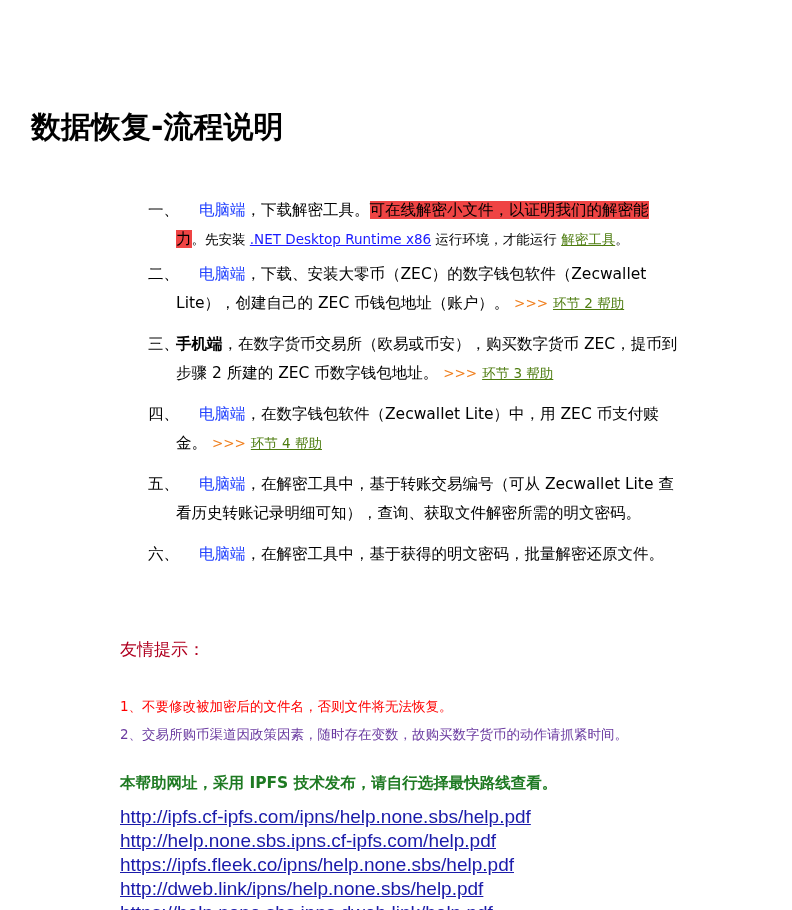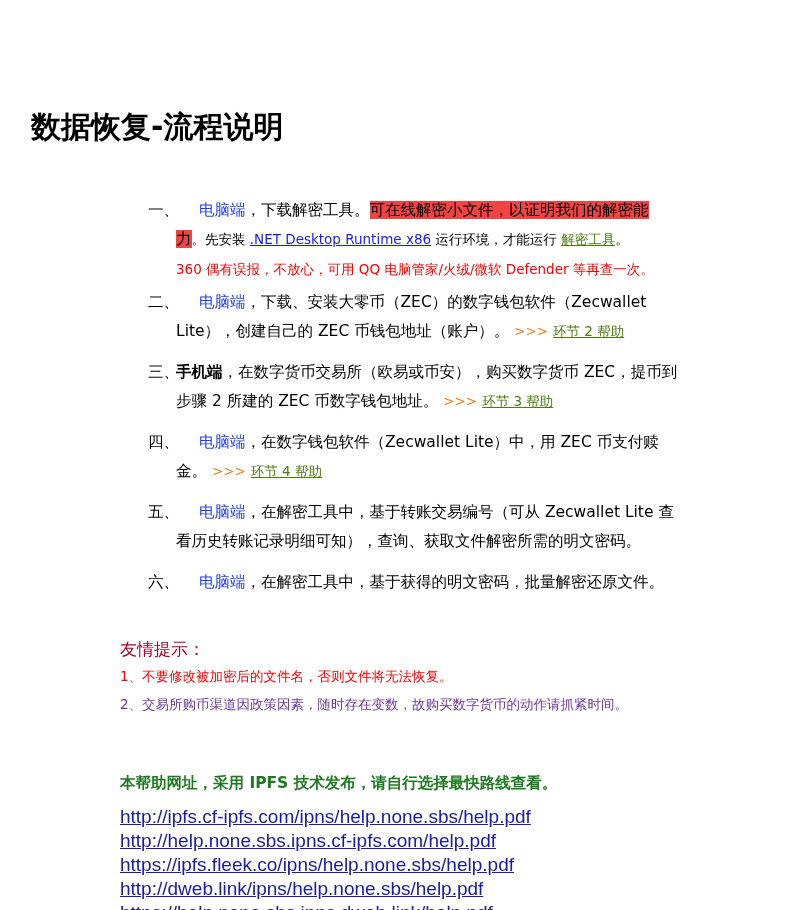--- a/index.html
+++ b/index.html
@@ -74,21 +74,21 @@
       position: absolute;
       left: 120px;
       top: 638px;
       font-size: 17px;
       font-weight: normal;
       color: #b00020;
     }
     .tips {
       position: absolute;
       left: 120px;
-      top: 662px;
+      top: 692px;
       width: 560px;
     }
     .tip {
       font-size: 13.5px;
       line-height: 28px;
     }
     .tip.red { color: #ff0000; }
     .tip.purple { color: #6a3aa0; }
     .tip .tip-link {
       color: #6a3aa0;
@@ -120,21 +120,20 @@
 <body>
 
 <div class="page-title">数据恢复-流程说明</div>
 
 <div class="steps">
 
   <div class="step">
     <span class="step-num">一、</span>
     <span class="blue">电脑端</span><span>，下载解密工具。</span><span class="hl">可在线解密小文件，以证明我们的解密能</span><br>
     <span class="hl">力</span><span class="small">。先安装 </span><a class="lnk-blue small">.NET Desktop Runtime x86</a><span class="small"> 运行环境，才能运行 </span><a class="lnk-purple small">解密工具</a><span class="small">。</span>
-    <span class="step1-extra red">360 偶有误报，不放心，可用 QQ 电脑管家/火绒/微软 Defender 等再查一次。</span>
   </div>
   <div style="height:6px"></div>
 
   <div class="step">
     <span class="step-num">二、</span>
     <span class="blue">电脑端</span><span>，下载、安装大零币（ZEC）的数字钱包软件（Zecwallet Lite），创建自己的 ZEC 币钱包地址（账户）。</span>
     <span class="arrows">&gt;&gt;&gt;</span>
     <a class="lnk-purple small">环节 2 帮助</a>
   </div>
   <div class="step-gap"></div>

